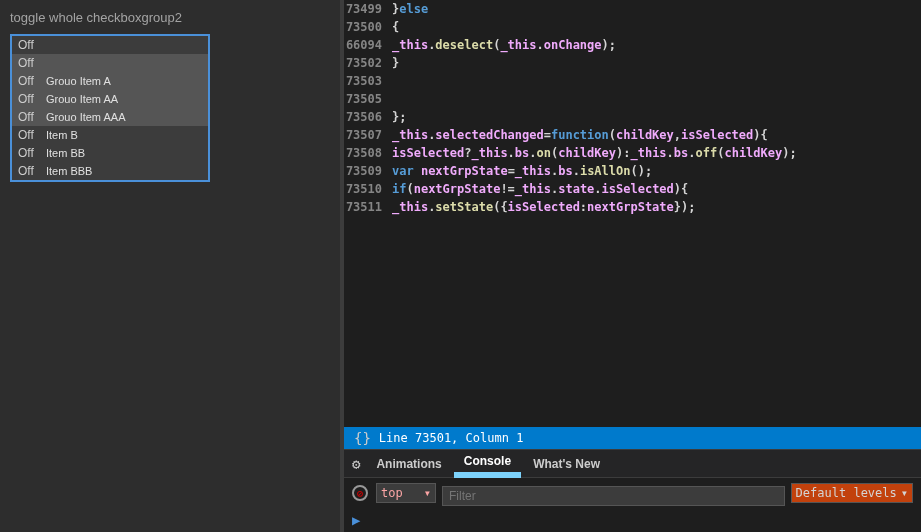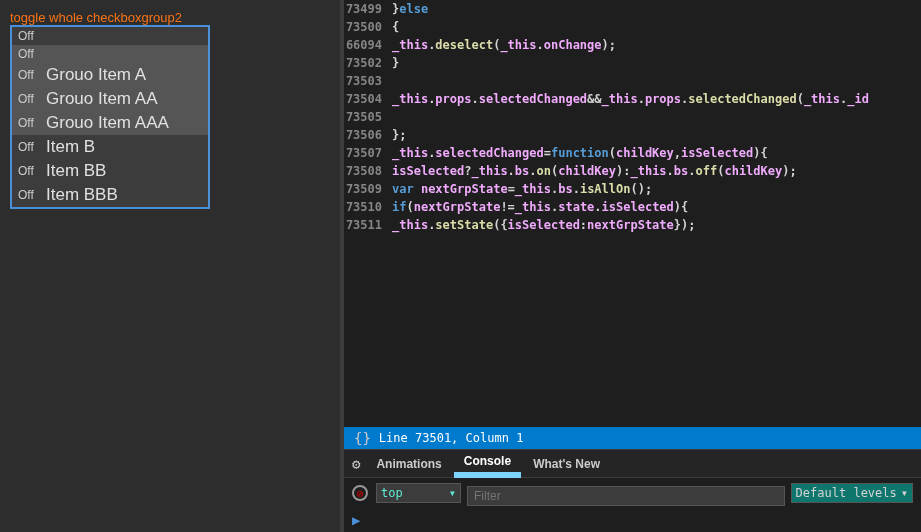--- a/index.html
+++ b/index.html
@@ -20,24 +20,24 @@
       height: 532px;
       background: #2d2d2d;
       display: flex;
       flex-direction: column;
       padding: 10px;
       position: relative;
       flex-shrink: 0;
     }
 
     .toggle-label {
-      color: #f97316;
+      color: #a3a3a3;
       font-size: 13px;
       font-family: Arial, sans-serif;
-      margin-bottom: 0;
+      margin-bottom: 9px;
       cursor: pointer;
     }
 
     .checkbox-container {
       background: #3c3c3c;
       border: 2px solid #4a90d9;
       width: 200px;
       font-family: Arial, sans-serif;
       font-size: 13px;
     }
@@ -56,21 +56,21 @@
     }
 
     .cb-status {
       width: 28px;
       font-size: 12px;
       color: #ccc;
       flex-shrink: 0;
     }
 
     .cb-label {
-      font-size: 17px;
+      font-size: 11px;
     }
 
     
     .right-panel {
       flex: 1;
       height: 532px;
       background: #1e1e1e;
       display: flex;
       flex-direction: column;
       overflow: hidden;
@@ -204,43 +204,43 @@
 
     .console-filter-group {
       display: flex;
       align-items: center;
       gap: 6px;
       flex: 1;
     }
 
     .top-select {
       background: #3c3c3c;
-      color: #5eead4;
+      color: #fca5a5;
       border: 1px solid #555;
       padding: 2px 4px;
       font-size: 12px;
-      width: 85px;
+      width: 60px;
       display: flex;
       align-items: flex-start;
       justify-content: space-between;
       cursor: pointer;
     }
 
     .filter-input {
       background: #3c3c3c;
       border: 1px solid #555;
       color: #d4d4d4;
       font-size: 12px;
       padding: 2px 6px;
       flex: 1;
       margin-top: 6px;
     }
 
     .levels-select {
-      background: #0f766e;
+      background: #c2410c;
       color: #d4d4d4;
       border: 1px solid #555;
       font-size: 12px;
       padding: 2px 4px;
       cursor: pointer;
       display: flex;
       align-items: flex-start;
       gap: 4px;
     }
 
@@ -315,24 +315,20 @@
         <span class="line-number">66094</span>
         <span class="line-content"><span class="kw-light">_this</span>.<span class="kw-yellow">deselect</span>(<span class="kw-light">_this</span>.<span class="kw-light">onChange</span>);</span>
       </div>
       <div class="code-line">
         <span class="line-number">73502</span>
         <span class="line-content">}</span>
       </div>
       <div class="code-line">
         <span class="line-number">73503</span>
         <span class="line-content"></span>
-      </div>
-      <div class="code-line">
-        <span class="line-number">73504</span>
-        <span class="line-content"><span class="kw-light">_this</span>.<span class="kw-light">props</span>.<span class="kw-light">selectedChanged</span>&amp;&amp;<span class="kw-light">_this</span>.<span class="kw-light">props</span>.<span class="kw-yellow">selectedChanged</span>(<span class="kw-light">_this</span>.<span class="kw-light">_id</span></span>
       </div>
       <div class="code-line">
         <span class="line-number">73505</span>
         <span class="line-content"></span>
       </div>
       <div class="code-line">
         <span class="line-number">73506</span>
         <span class="line-content">};</span>
       </div>
       <div class="code-line">

